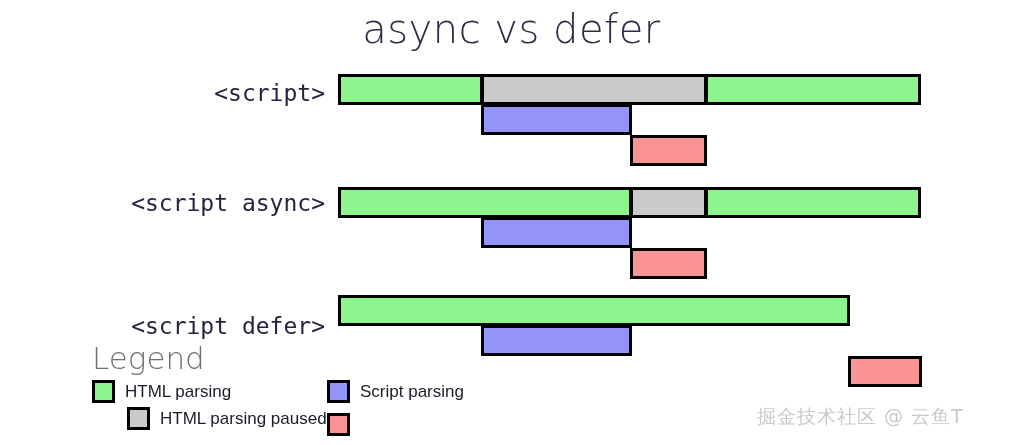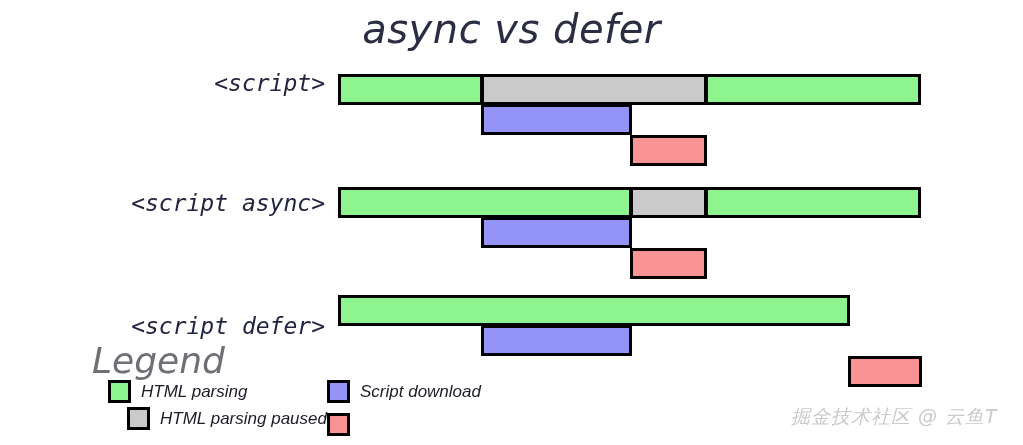--- a/index.html
+++ b/index.html
@@ -7,21 +7,20 @@
     padding: 0;
     background: #ffffff;
   }
   #canvas {
     position: relative;
     width: 1023px;
     height: 445px;
     background: #ffffff;
     overflow: hidden;
     font-family: "Liberation Sans", sans-serif;
-    font-style: italic;
   }
   
   #title {
     position: absolute;
     left: 0;
     top: 6px;
     width: 1023px;
     text-align: center;
     font-family: "DejaVu Sans", sans-serif;
     font-weight: 300;
@@ -49,21 +48,21 @@
     height: 31px;
   }
 
   
   #legend-title {
     position: absolute;
     left: 92px;
     top: 340px;
     font-family: "DejaVu Sans", sans-serif;
     font-weight: 300;
-    font-size: 36px;
+    font-size: 31px;
     color: #6f6f76;
     white-space: nowrap;
   }
   .legend-item {
     position: absolute;
     display: flex;
     align-items: center;
     white-space: nowrap;
   }
   .legend-swatch {
@@ -82,62 +81,61 @@
   
   #watermark {
     position: absolute;
     left: 757px;
     top: 404px;
     font-family: "DejaVu Sans", sans-serif;
     font-size: 19px;
     color: #c9c9cd;
     white-space: nowrap;
     letter-spacing: 1px;
-    margin-left: 34px;
   }
 </style>
 </head>
 <body>
 
 <div id="canvas">
 
   <div id="title">async vs defer</div>
 
   <div id="rows-layer">
-      <div class="row-label" style="top: 70px;">&lt;script&gt;</div>
+      <div class="row-label" style="top: 80px;">&lt;script&gt;</div>
       <div class="bar" title="HTML parsing" style="left: 338px; top: 74px; width: 145px; background: rgb(142, 244, 142);"></div>
       <div class="bar" title="HTML parsing paused" style="left: 481px; top: 74px; width: 226px; background: rgb(202, 202, 202);"></div>
       <div class="bar" title="HTML parsing" style="left: 705px; top: 74px; width: 216px; background: rgb(142, 244, 142);"></div>
       <div class="bar" title="Script download" style="left: 481px; top: 104px; width: 151px; background: rgb(148, 148, 248);"></div>
       <div class="bar" title="Script execution" style="left: 630px; top: 135px; width: 77px; background: rgb(250, 148, 148);"></div>
       <div class="row-label" style="top: 190px;">&lt;script async&gt;</div>
       <div class="bar" title="HTML parsing" style="left: 338px; top: 187px; width: 294px; background: rgb(142, 244, 142);"></div>
       <div class="bar" title="HTML parsing paused" style="left: 630px; top: 187px; width: 77px; background: rgb(202, 202, 202);"></div>
       <div class="bar" title="HTML parsing" style="left: 705px; top: 187px; width: 216px; background: rgb(142, 244, 142);"></div>
       <div class="bar" title="Script download" style="left: 481px; top: 217px; width: 151px; background: rgb(148, 148, 248);"></div>
       <div class="bar" title="Script execution" style="left: 630px; top: 248px; width: 77px; background: rgb(250, 148, 148);"></div>
       <div class="row-label" style="top: 313px;">&lt;script defer&gt;</div>
       <div class="bar" title="HTML parsing" style="left: 338px; top: 295px; width: 512px; background: rgb(142, 244, 142);"></div>
       <div class="bar" title="Script download" style="left: 481px; top: 325px; width: 151px; background: rgb(148, 148, 248);"></div>
       <div class="bar" title="Script execution" style="left: 848px; top: 356px; width: 74px; background: rgb(250, 148, 148);"></div>
     </div>
 
   <div id="legend-title">Legend</div>
   <div id="legend-layer">
-      <div class="legend-item" style="left: 92px; top: 380px; margin-left: 16px;">
+      <div class="legend-item" style="left: 92px; top: 380px;">
         <span class="legend-swatch" style="background: rgb(142, 244, 142);"></span>
         <span class="legend-label">HTML parsing</span>
       </div>
       <div class="legend-item" style="left: 92px; top: 407px; padding-left: 35px;">
         <span class="legend-swatch" style="background: rgb(202, 202, 202);"></span>
         <span class="legend-label">HTML parsing paused</span>
       </div>
       <div class="legend-item" style="left: 327px; top: 380px;">
         <span class="legend-swatch" style="background: rgb(148, 148, 248);"></span>
-        <span class="legend-label">Script download</span>
+        <span class="legend-label">Script parsing</span>
       </div>
       <div class="legend-item" style="left: 327px; top: 413px;">
         <span class="legend-swatch" style="background: rgb(250, 148, 148);"></span>
       </div>
     </div>
 
   <div id="watermark">掘金技术社区 @ 云鱼T</div>
 </div>
 
 </body></html>

